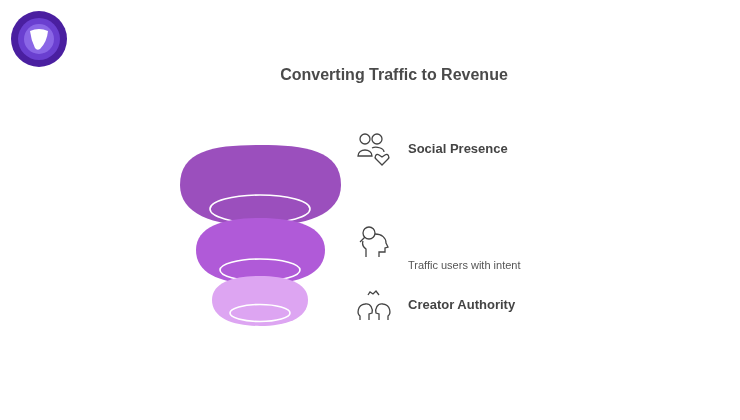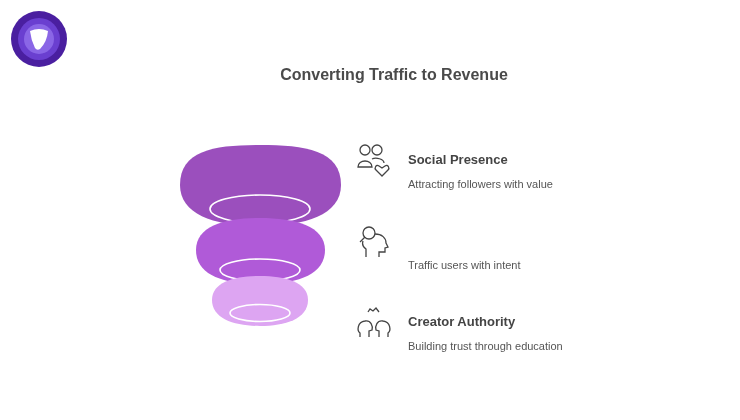--- a/index.html
+++ b/index.html
@@ -38,43 +38,41 @@
   <g>
     <path d="M196 250 C196 226 225 218 260 218 C295 218 325 226 325 250 C325 276 295 284 260 284 C225 284 196 276 196 250 Z" fill="#b05ad8"></path>
     <ellipse cx="260" cy="270" rx="40" ry="11" fill="none" stroke="#ffffff" stroke-width="1.6"></ellipse>
   </g>
   <g>
     <path d="M212 300 C212 282 235 276 260 276 C285 276 308 282 308 300 C308 319 285 326 260 326 C235 326 212 319 212 300 Z" fill="#dda5f2"></path>
     <ellipse cx="260" cy="313" rx="30" ry="8.5" fill="none" stroke="#ffffff" stroke-width="1.6"></ellipse>
   </g>
 </svg>
 
-<div class="item" style="top:143px;text-align:center;">
+<div class="item" style="top:132px;text-align:center;">
   <svg class="icon" viewBox="0 0 36 36" fill="none" stroke="#444" stroke-width="1.3">
     <circle cx="9" cy="7" r="5"></circle>
     <circle cx="21" cy="7" r="5"></circle>
     <path d="M2 24 C2 16 16 16 16 24 Z"></path>
     <path d="M16 16 C20 14 28 16 28 20"></path>
     <path d="M26 33 L20 27 C18 25 20 21 23 23 L26 25 L29 23 C32 21 34 25 32 27 Z"></path>
   </svg>
   <div class="label">Social Presence</div>
-  <div class="desc">Attracting followers with value</div>
 </div>
 
 <div class="item" style="top:224px;">
   <svg class="icon" viewBox="0 0 36 36" fill="none" stroke="#444" stroke-width="1.3">
     <circle cx="13" cy="9" r="6"></circle>
     <path d="M9 13 L4 18"></path>
     <path d="M19 10 C26 10 30 14 30 19 L32 23 L29 24 L29 28 L23 28 L23 33"></path>
     <path d="M10 33 L10 25 C7 23 6 20 7 17"></path>
   </svg>
   <div class="desc">Traffic users with intent</div>
 </div>
 
-<div class="item" style="top:305px;">
+<div class="item" style="top:288px;">
   <svg class="icon" viewBox="0 0 36 36" fill="none" stroke="#444" stroke-width="1.3">
     <path d="M12 7 L14 4 L17 6 L20 3 L23 7"></path>
     <path d="M4 32 L4 28 C1 26 1 17 9 16 C15 15 17 21 16 25 L13 26 L13 32"></path>
     <path d="M32 32 L32 28 C35 26 35 17 27 16 C21 15 19 21 20 25 L23 26 L23 32"></path>
   </svg>
   <div class="label">Creator Authority</div>
-  <div class="desc">Building trust through education</div>
 </div>
 
 </body></html>

